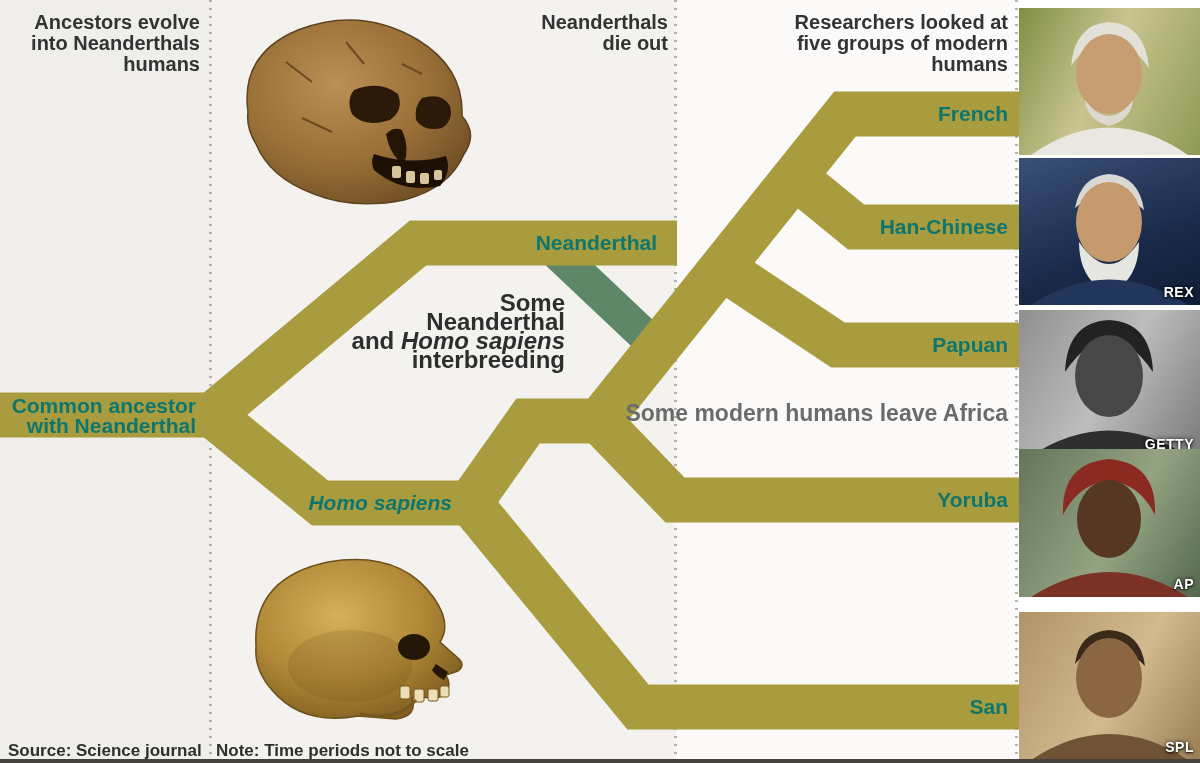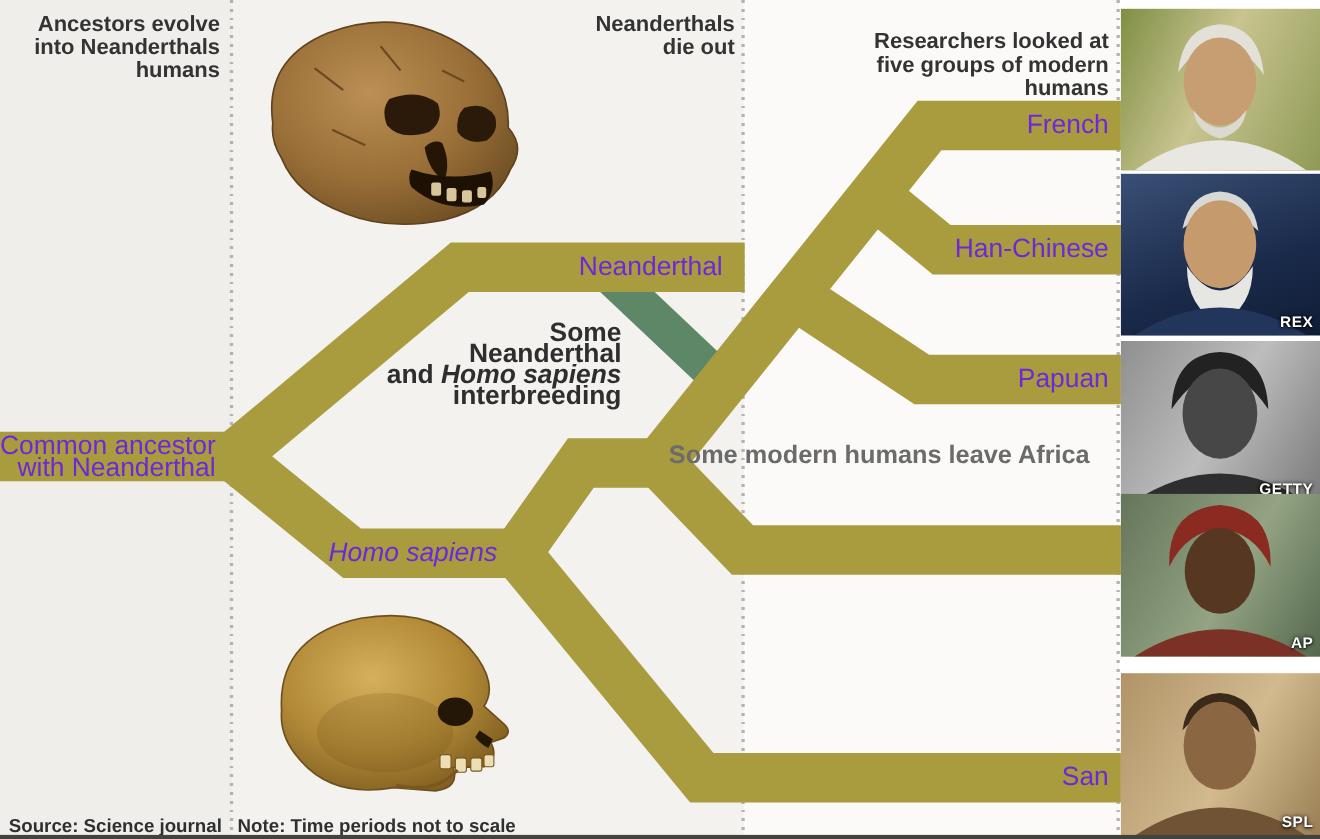--- a/index.html
+++ b/index.html
@@ -9,25 +9,25 @@
   #sec-left{left:0;width:211px;background:#efeeeb;}
   #sec-mid{left:211px;width:465px;background:#f3f2ef;}
   #sec-right{left:676px;width:341px;background:#fbfaf8;}
   #sec-photos{left:1017px;width:183px;background:#ffffff;}
   .dots{position:absolute;top:0;width:3px;height:763px;
         background:repeating-linear-gradient(to bottom,#b5b3ae 0 2.5px,transparent 2.5px 8px);}
   svg.tree{position:absolute;left:0;top:0;}
   .olive{fill:none;stroke:#a89c3e;stroke-width:45;stroke-linejoin:miter;stroke-miterlimit:6;}
   .greenband{fill:none;stroke:#5d8767;stroke-width:34;}
   .hdr{position:absolute;font-weight:bold;font-size:20px;line-height:21px;color:#333;text-align:right;}
-  .bandlabel{position:absolute;font-weight:normal;font-size:24px;line-height:22px;color:#6d28d9;text-align:right;white-space:nowrap;}
+  .bandlabel{position:absolute;font-weight:bold;font-size:21px;line-height:22px;color:#0f766e;text-align:right;white-space:nowrap;}
   .italic{font-style:italic;}
   #interbreed{position:absolute;left:345px;top:293px;width:220px;text-align:right;
               font-weight:bold;font-size:24px;line-height:19px;color:#2e2e2e;}
-  #leave-africa{position:absolute;left:608px;top:400px;width:400px;text-align:left;
+  #leave-africa{position:absolute;left:608px;top:400px;width:400px;text-align:right;
                 font-weight:bold;font-size:23px;color:#6b6b6b;white-space:nowrap;}
   .skull{position:absolute;}
   .photo{position:absolute;left:1019px;width:181px;overflow:hidden;}
   .photo svg{position:absolute;left:0;top:0;}
   .credit{position:absolute;right:6px;bottom:5px;font-weight:bold;font-size:14px;color:#fff;
           text-shadow:0 0 4px rgba(0,0,0,.9),0 1px 2px rgba(0,0,0,.8);letter-spacing:.5px;}
   .p-french{background:linear-gradient(115deg,#7f8f44,#c9c490 45%,#8f9a55);}
   .p-french .face{fill:#c79e72}.p-french .torso{fill:#e9e7e1}.p-french .hair{fill:#e3e0d8}.p-french .beard{fill:#dcd9d0}
   .p-han{background:linear-gradient(160deg,#3a5076,#1a2a4a 60%,#101d36);}
   .p-han .face{fill:#c59a6c}.p-han .torso{fill:#22355b}.p-han .hair{fill:#d8d8d4}.p-han .beard{fill:#e6e6e2}
@@ -108,21 +108,21 @@
     <div>Ancestors evolve</div>
     <div>into Neanderthals</div>
     <div>humans</div>
   </div>
 
   <div class="hdr" style="left:478px;top:12px;width:190px">
     <div>Neanderthals</div>
     <div>die out</div>
   </div>
 
-  <div class="hdr" style="left:768px;top:28px;width:240px">
+  <div class="hdr" style="left:768px;top:12px;width:240px">
     <div>Researchers looked at</div>
     <div>five groups of modern</div>
     <div>humans</div>
   </div>
 
   <div class="bandlabel" style="left:0px;top:396px;width:196px;line-height:20px">
     <div>Common ancestor</div>
     <div>with Neanderthal</div>
   </div>
 
@@ -135,20 +135,21 @@
     <div>Neanderthal</div>
     <div><span>and </span><span class="italic">Homo sapiens</span></div>
     <div>interbreeding</div>
   </div>
 
   <div id="leave-africa">Some modern humans leave Africa</div>
 
   <div class="bandlabel" style="left:808px;top:103px;width:200px">French</div>
   <div class="bandlabel" style="left:808px;top:216px;width:200px">Han-Chinese</div>
   <div class="bandlabel" style="left:808px;top:334px;width:200px">Papuan</div>
+  <div class="bandlabel" style="left:808px;top:489px;width:200px">Yoruba</div>
   <div class="bandlabel" style="left:808px;top:696px;width:200px">San</div>
 
   <div class="photo p-french" style="top:8px;height:147px">
     <svg viewBox="0 0 181 147" width="181" height="147">
       <path class="hair" d="M52 58 Q56 16 90 14 Q126 16 130 60 Q112 34 90 32 Q68 34 52 58 Z"></path>
       <ellipse class="face" cx="90" cy="66" rx="33" ry="40"></ellipse>
       <path class="beard" d="M66 92 Q90 124 114 92 Q112 112 90 118 Q68 112 66 92 Z"></path>
       <path class="torso" d="M12 147 Q90 92 169 147 Z"></path>
     </svg>
     <span class="credit"></span>

